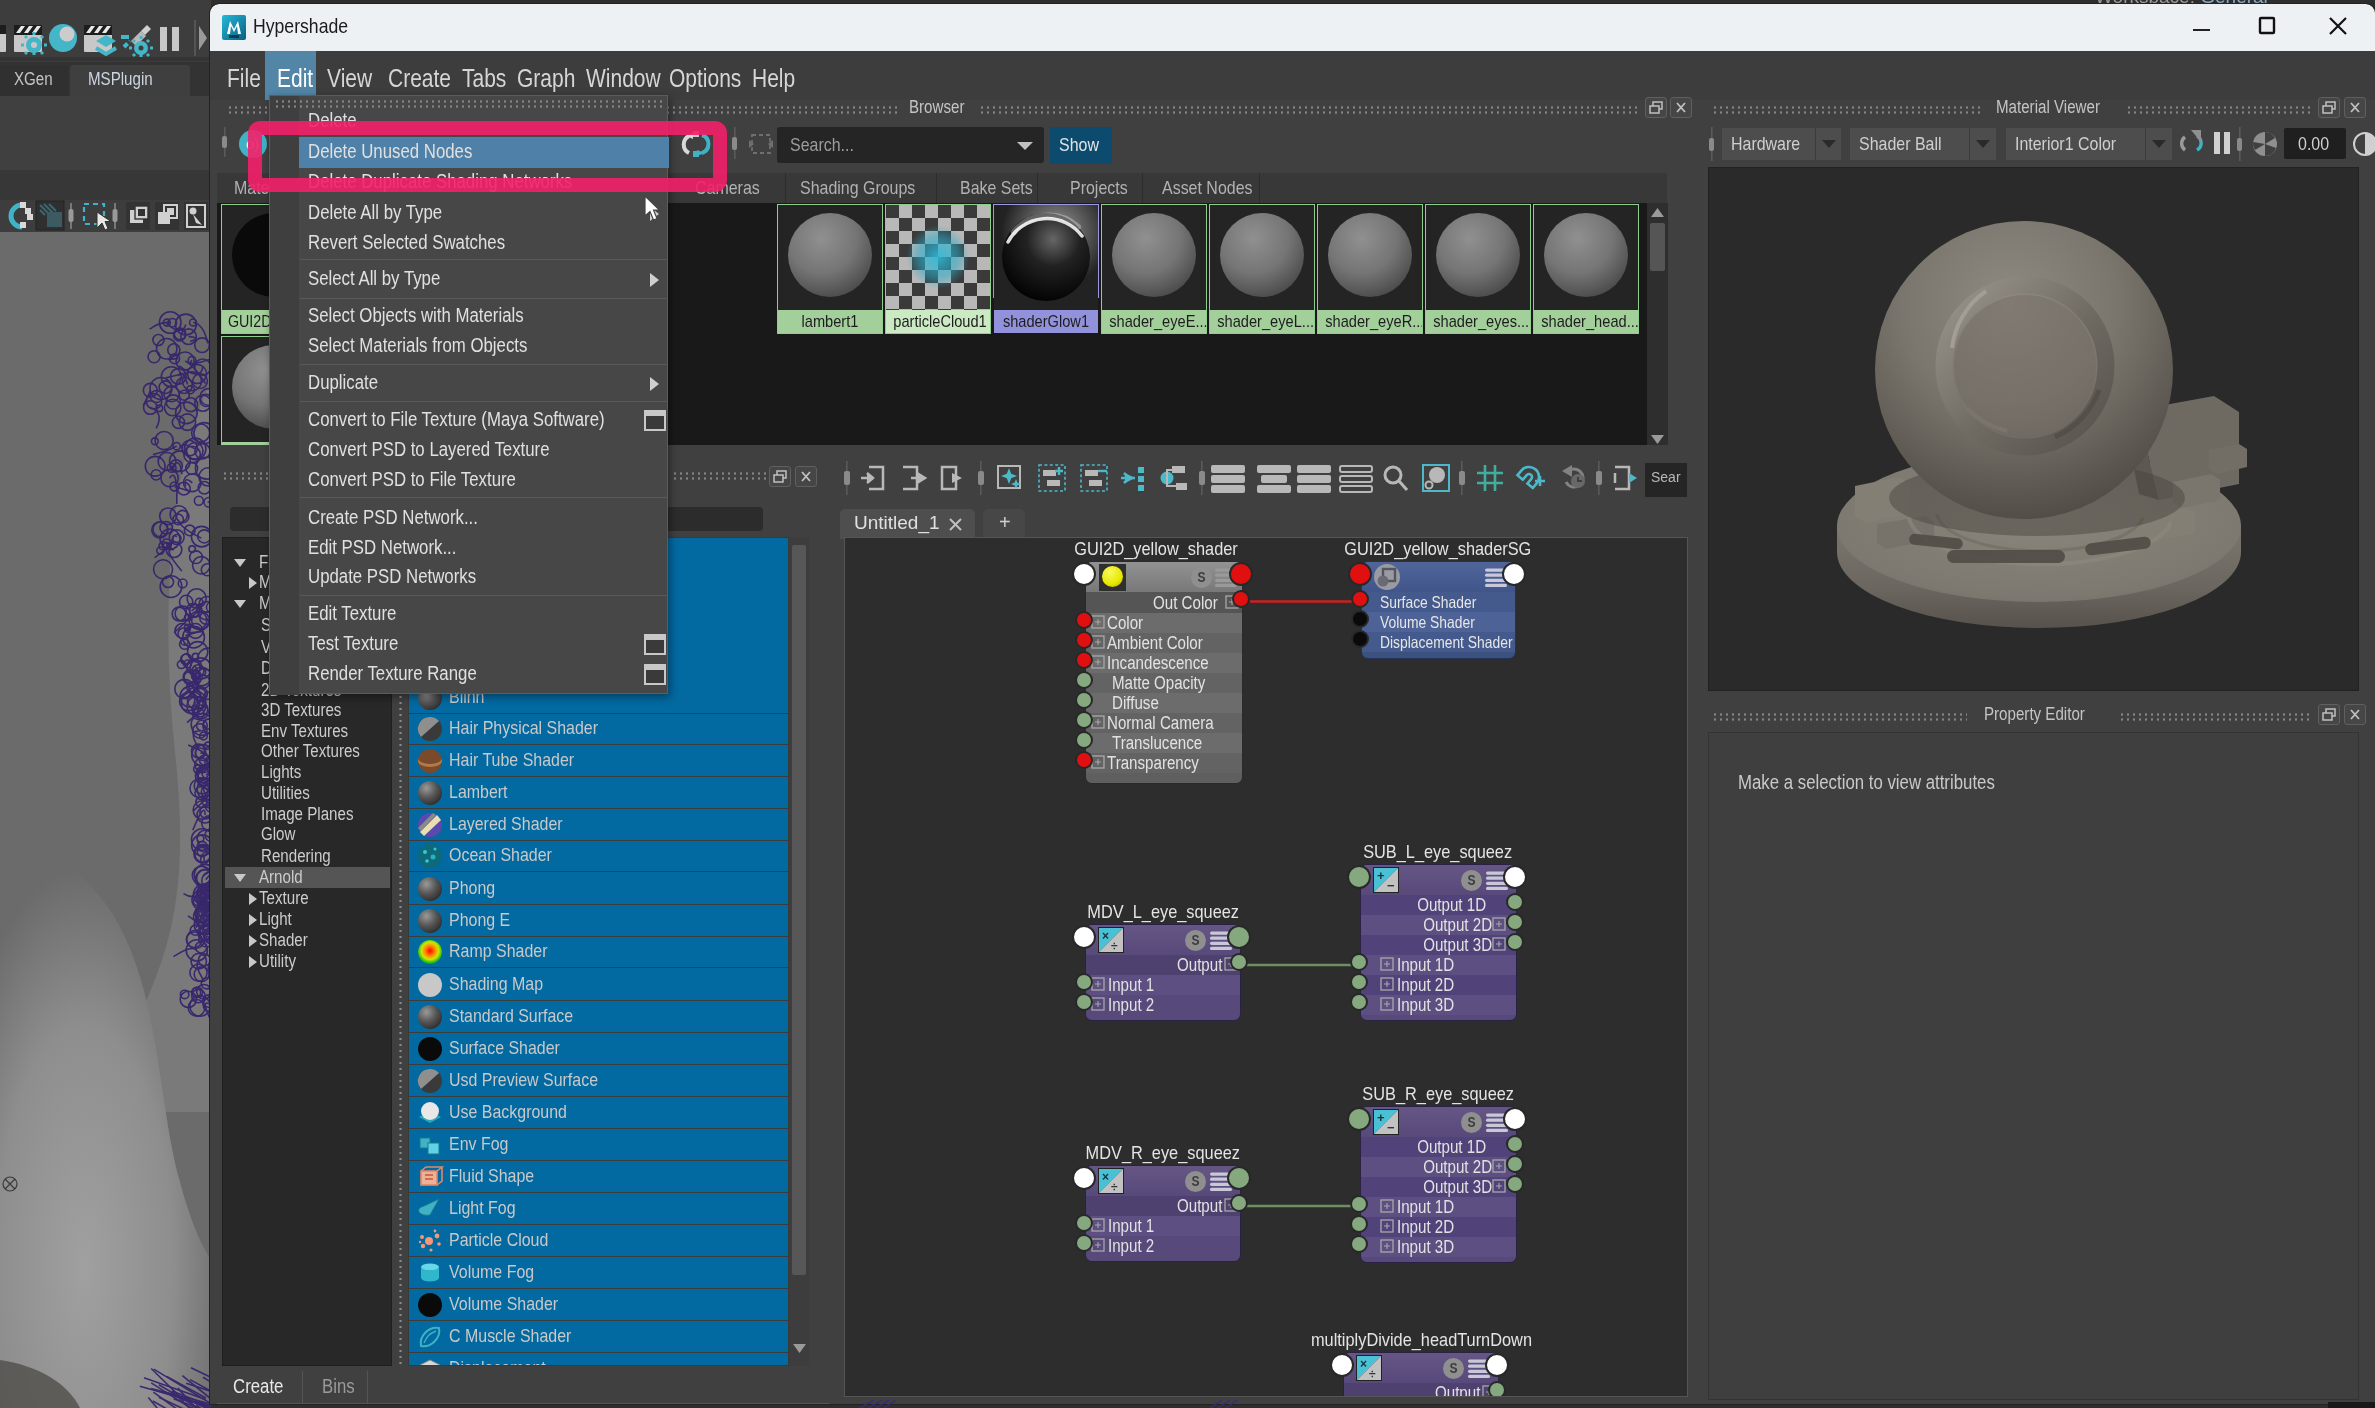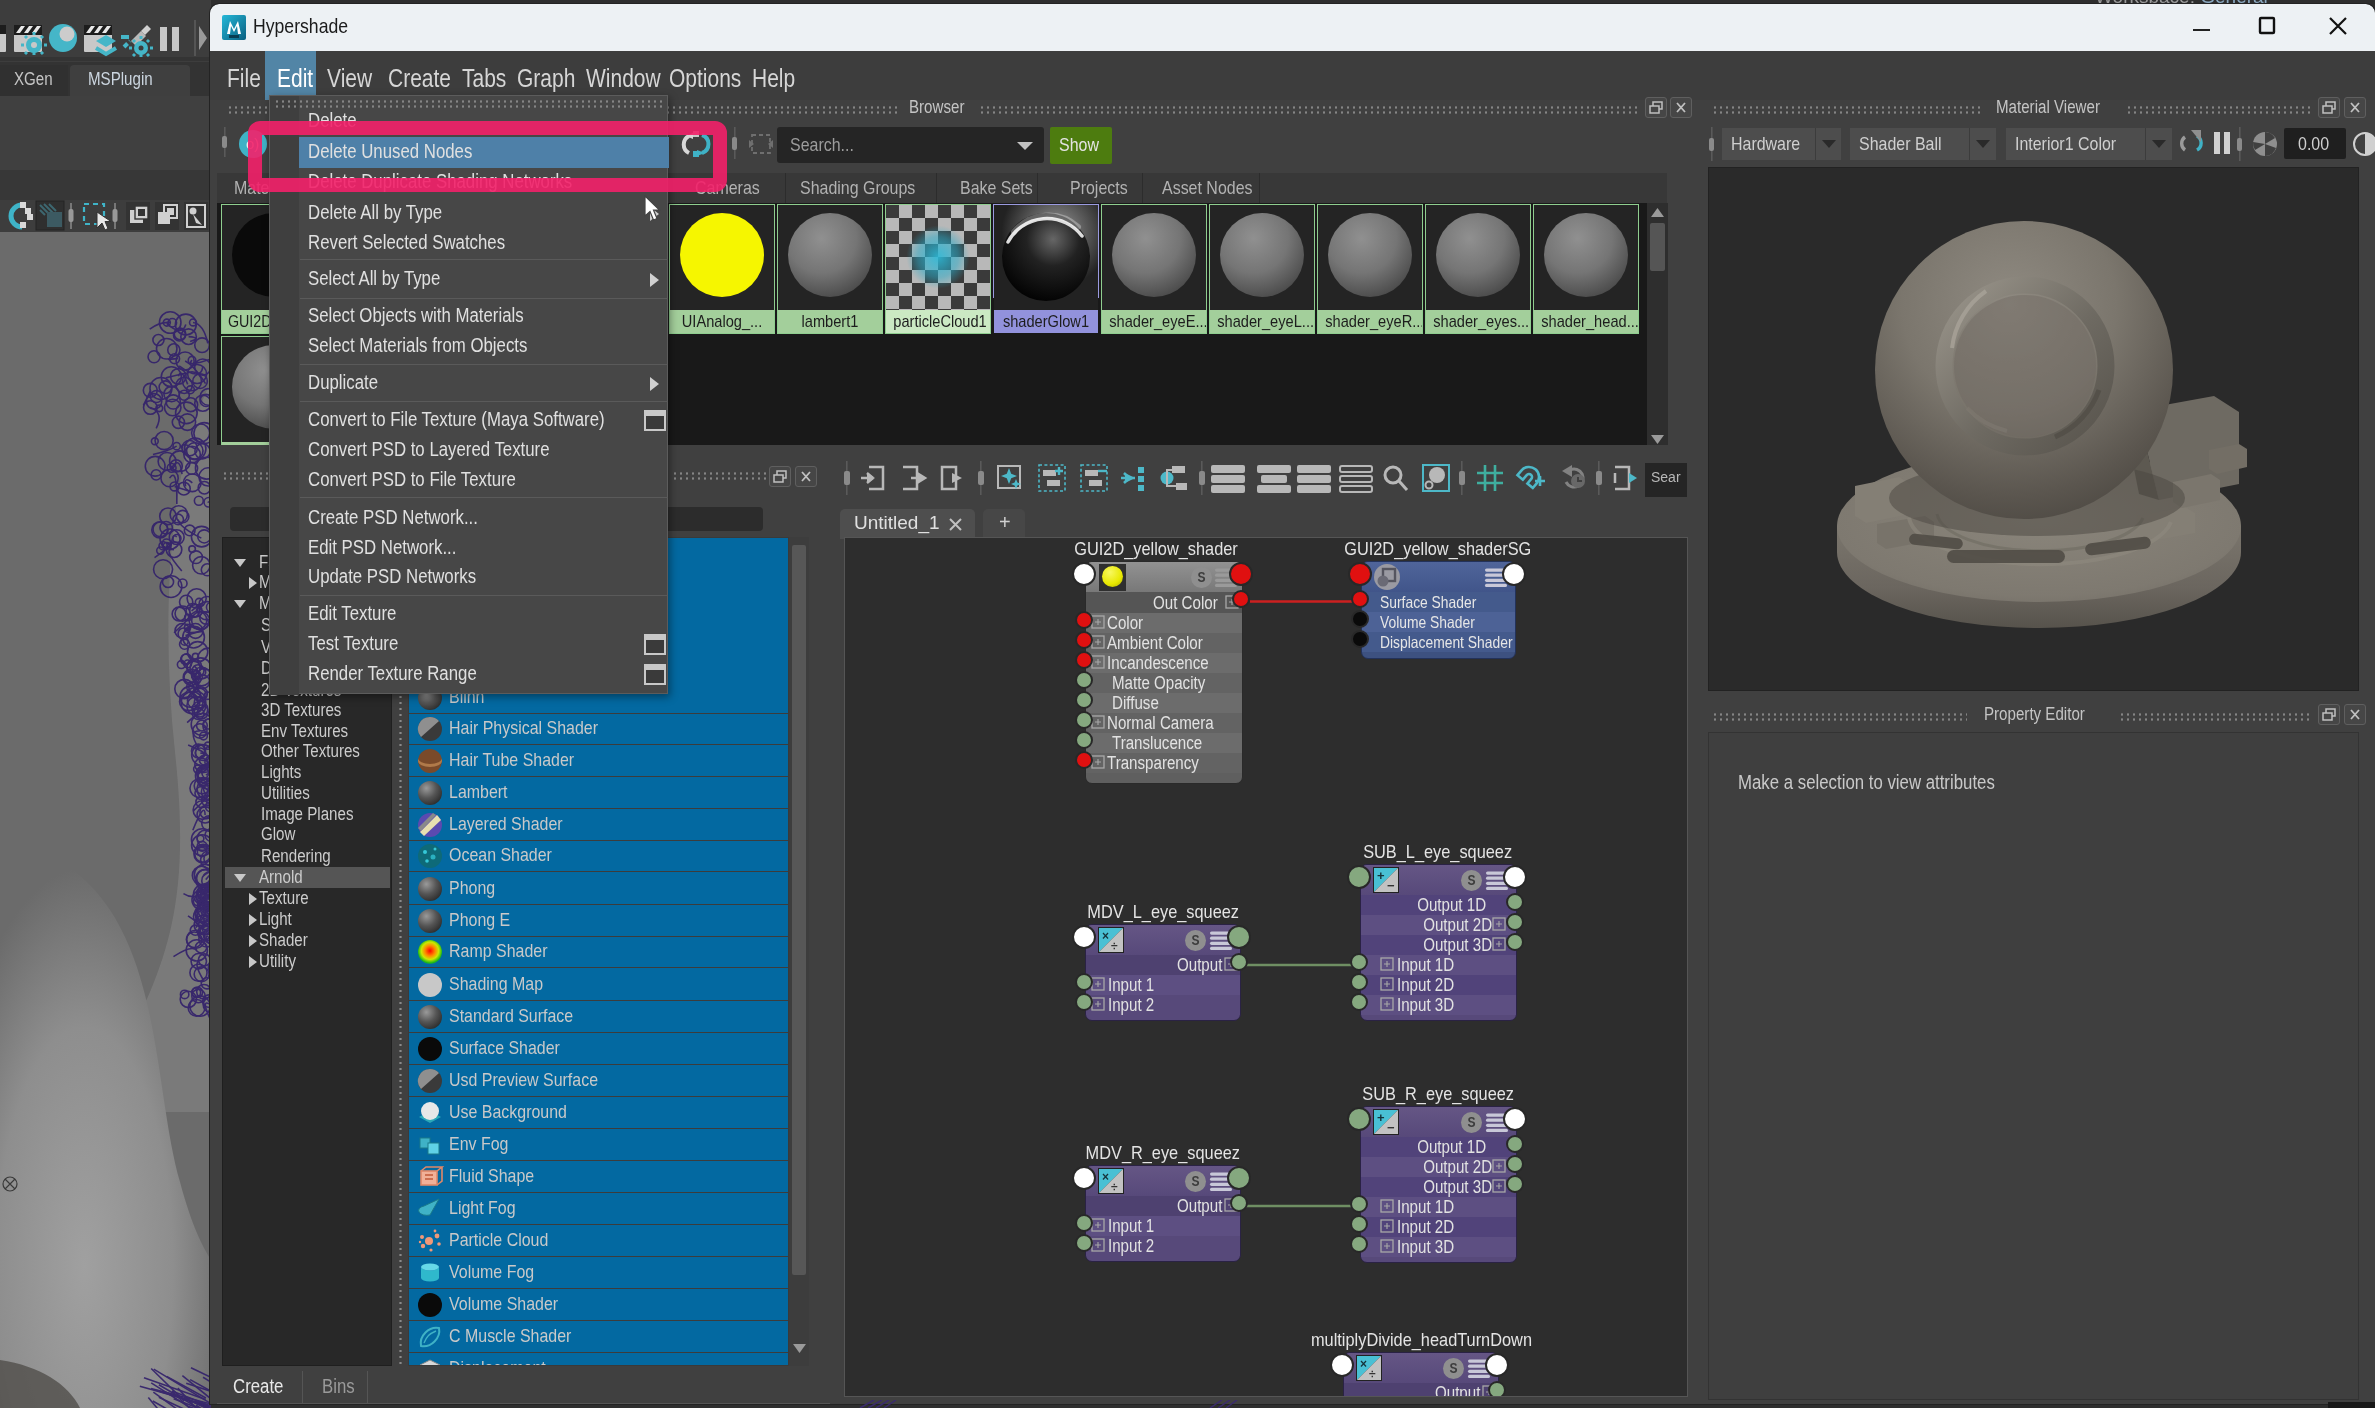--- a/index.html
+++ b/index.html
@@ -566,21 +566,21 @@
       </g>
     </svg>
 
     <div class="abs" style="left:560px;top:30px;width:267px;height:36px;background:#252525;border-radius:3px;">
       <div class="abs txt sx" style="left:13px;top:7px;font-size:19px;color:#9c9c9c;">Search...</div>
       <svg class="abs" style="left:238px;top:13px;" width="20" height="12">
             <path d="M2,2 l8,8 8,-8 z" fill="#c2c2c2"></path>
           </svg>
     </div>
 
-    <div class="abs" style="left:833px;top:30px;width:62px;height:37px;background:#4d7c0f;border-radius:2px;">
+    <div class="abs" style="left:833px;top:30px;width:62px;height:37px;background:#0c4a6e;border-radius:2px;">
       <div class="abs txt sx" style="left:9px;top:7px;font-size:19px;color:#e4e4e4;">Show</div>
     </div>
 
     <div class="abs" style="left:0px;top:76px;width:1450px;height:30px;background:#383838;">
       <div class="abs txt sx" style="left:17px;top:4px;font-size:19px;color:#b2b2b2;">Materials</div>
       <div class="abs" style="left:425px;top:0;width:144px;height:30px;border-left:1px solid #2c2c2c;border-right:1px solid #2c2c2c;"></div>
       <div class="abs txt sx" style="left:478px;top:4px;font-size:19px;color:#b2b2b2;">Cameras</div>
       <div class="abs txt sx" style="left:583px;top:4px;font-size:19px;color:#b2b2b2;">Shading Groups</div>
       <div class="abs" style="left:719px;top:0;width:102px;height:30px;border-left:1px solid #2c2c2c;border-right:1px solid #2c2c2c;"></div>
       <div class="abs txt sx" style="left:743px;top:4px;font-size:19px;color:#b2b2b2;">Bake Sets</div>
@@ -597,28 +597,20 @@
             <div class="abs" style="left:0;top:105px;width:104px;height:23px;background:#a3cf9b;overflow:hidden;">
               <div class="sx" style="color:#1d1d1d;font-size:17px;text-align:left;line-height:23px;padding-left:7px;">GUI2D_yell...</div>
             </div>
           </div>
           <div class="abs" style="left:4px;top:133px;width:106px;height:130px;border:1px solid #8fce8f;">
             <div class="abs" style="left:0;top:0;width:104px;height:105px;background:#242424;overflow:hidden;">
               <div class="abs" style="left:10px;top:8px;width:84px;height:84px;border-radius:50%;background:radial-gradient(circle at 40% 30%, #909090, #757575 45%, #4a4a4a 80%, #3c3c3c);"></div>
             </div>
             <div class="abs" style="left:0;top:105px;width:104px;height:23px;background:#a3cf9b;overflow:hidden;">
               <div class="sx" style="color:#1d1d1d;font-size:17px;text-align:left;line-height:23px;padding-left:7px;">GUI2D_yell...</div>
-            </div>
-          </div>
-          <div class="abs" style="left:452px;top:1px;width:106px;height:130px;border:1px solid #8fce8f;">
-            <div class="abs" style="left:0;top:0;width:104px;height:105px;background:#242424;overflow:hidden;">
-              <div class="abs" style="left:10px;top:8px;width:84px;height:84px;border-radius:50%;background:#f6f600;"></div>
-            </div>
-            <div class="abs" style="left:0;top:105px;width:104px;height:23px;background:#a3cf9b;overflow:hidden;">
-              <div class="sxc" style="color:#1d1d1d;font-size:17px;text-align:center;line-height:23px;">UIAnalog_...</div>
             </div>
           </div>
           <div class="abs" style="left:560px;top:1px;width:106px;height:130px;border:1px solid #8fce8f;">
             <div class="abs" style="left:0;top:0;width:104px;height:105px;background:#242424;overflow:hidden;">
               <div class="abs" style="left:10px;top:8px;width:84px;height:84px;border-radius:50%;background:radial-gradient(circle at 40% 30%, #909090, #757575 45%, #4a4a4a 80%, #3c3c3c);"></div>
             </div>
             <div class="abs" style="left:0;top:105px;width:104px;height:23px;background:#a3cf9b;overflow:hidden;">
               <div class="sxc" style="color:#1d1d1d;font-size:17px;text-align:center;line-height:23px;">lambert1</div>
             </div>
           </div>

